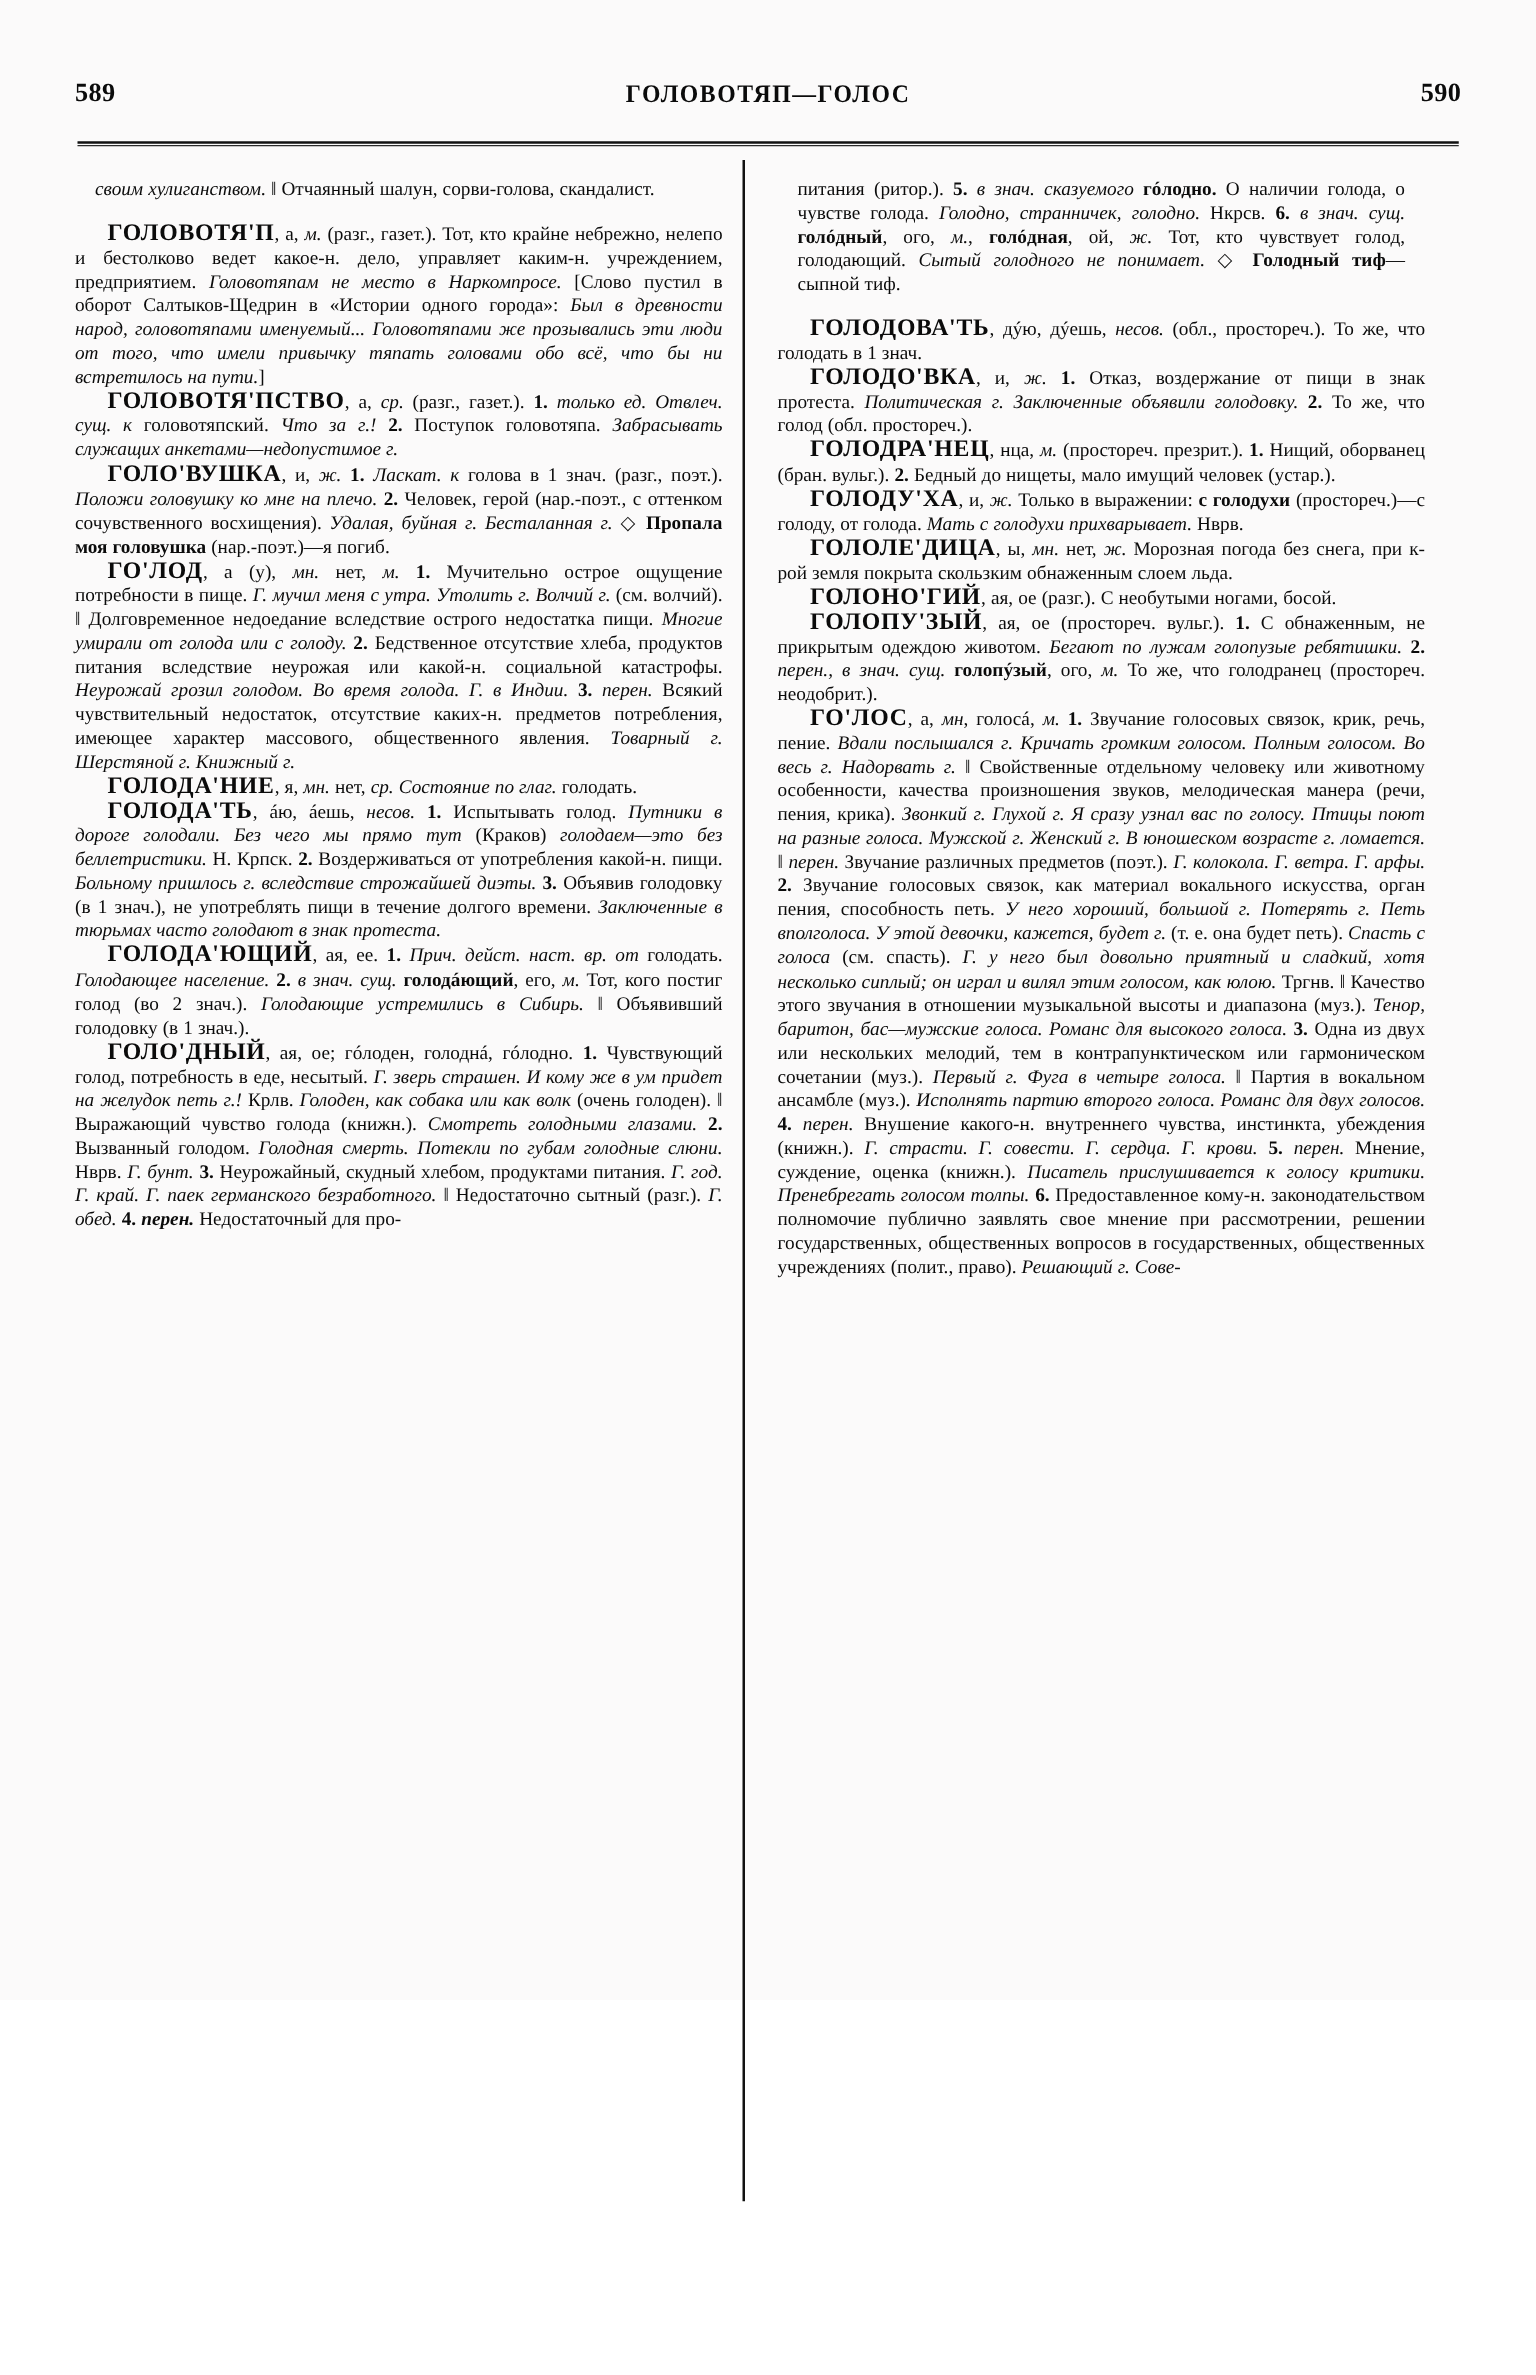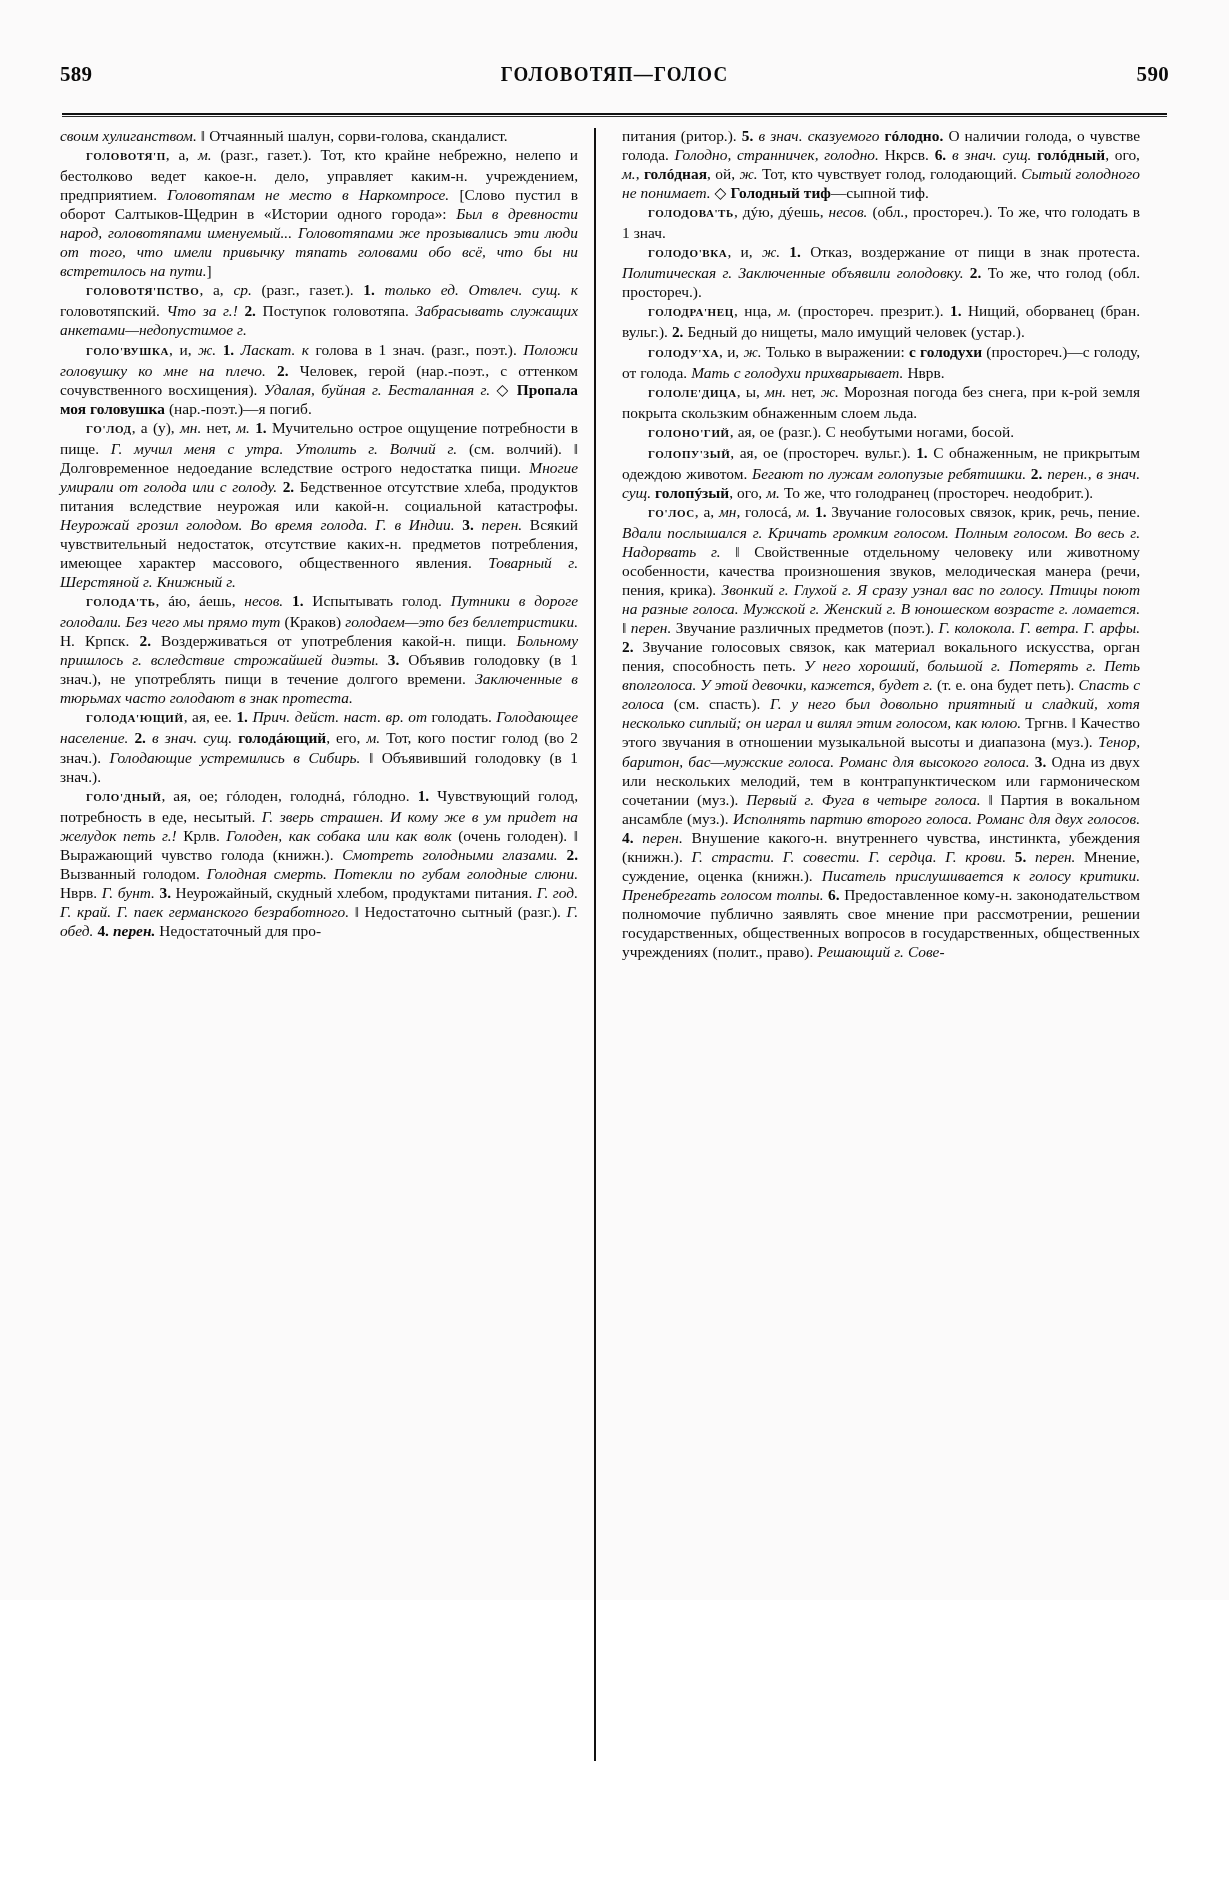--- a/index.html
+++ b/index.html
@@ -83,31 +83,31 @@
   .col-right { padding-left: 26px; }
   .col-divider {
     width: 2px;
     background: #111;
     margin: 2px 0 0 0;
     flex: 0 0 2px;
     align-self: stretch;
     height: 1633px;
   }
   p.para {
-    margin: 0;
+    margin: 16px;
     text-indent: 0;
   }
   p.entry {
     margin: 0;
     text-indent: 26px;
   }
   .hw {
     font-weight: bold;
     letter-spacing: 0.6px;
-    font-size: 11px;
+    font-size: 19px;
   }
   .bold { font-weight: bold; }
   .it { font-style: italic; }
   .bi { font-weight: bold; font-style: italic; }
 </style>
 </head>
 <body>
 
 <div class="page">
 
@@ -119,20 +119,21 @@
 
   <div class="top-rule"></div>
 
   <div class="columns">
     <div class="col col-left" id="col-left">
         <p class="para"><span class="it">своим хулиганством.</span> ‖ Отчаянный шалун, сорви-голова, скандалист.</p>
         <p class="para entry"><span class="hw">ГОЛОВОТЯ'П</span>, а, <span class="it">м.</span> (разг., газет.). Тот, кто крайне небрежно, нелепо и бестолково ведет какое-н. дело, управляет каким-н. учреждением, предприятием. <span class="it">Головотяпам не место в Наркомпросе.</span> [Слово пустил в оборот Салтыков-Щедрин в «Истории одного города»: <span class="it">Был в древности народ, головотяпами именуемый... Головотяпами же прозывались эти люди от того, что имели привычку тяпать головами обо всё, что бы ни встретилось на пути.</span>]</p>
         <p class="para entry"><span class="hw">ГОЛОВОТЯ'ПСТВО</span>, а, <span class="it">ср.</span> (разг., газет.). <span class="bold">1.</span> <span class="it">только ед. Отвлеч. сущ. к</span> головотяпский. <span class="it">Что за г.!</span> <span class="bold">2.</span> Поступок головотяпа. <span class="it">Забрасывать служащих анкетами—недопустимое г.</span></p>
         <p class="para entry"><span class="hw">ГОЛО'ВУШКА</span>, и, <span class="it">ж.</span> <span class="bold">1.</span> <span class="it">Ласкат. к</span> голова в 1 знач. (разг., поэт.). <span class="it">Положи головушку ко мне на плечо.</span> <span class="bold">2.</span> Человек, герой (нар.-поэт., с оттенком сочувственного восхищения). <span class="it">Удалая, буйная г. Бесталанная г.</span> ◇ <span class="bold">Пропала моя головушка</span> (нар.-поэт.)—я погиб.</p>
         <p class="para entry"><span class="hw">ГО'ЛОД</span>, а (у), <span class="it">мн.</span> нет, <span class="it">м.</span> <span class="bold">1.</span> Мучительно острое ощущение потребности в пище. <span class="it">Г. мучил меня с утра. Утолить г. Волчий г.</span> (см. волчий). ‖ Долговременное недоедание вследствие острого недостатка пищи. <span class="it">Многие умирали от голода или с голоду.</span> <span class="bold">2.</span> Бедственное отсутствие хлеба, продуктов питания вследствие неурожая или какой-н. социальной катастрофы. <span class="it">Неурожай грозил голодом. Во время голода. Г. в Индии.</span> <span class="bold">3.</span> <span class="it">перен.</span> Всякий чувствительный недостаток, отсутствие каких-н. предметов потребления, имеющее характер массового, общественного явления. <span class="it">Товарный г. Шерстяной г. Книжный г.</span></p>
+        <p class="para entry"><span class="hw">ГОЛОДА'НИЕ</span>, я, <span class="it">мн.</span> нет, <span class="it">ср. Состояние по глаг.</span> голодать.</p>
         <p class="para entry"><span class="hw">ГОЛОДА'ТЬ</span>, áю, áешь, <span class="it">несов.</span> <span class="bold">1.</span> Испытывать голод. <span class="it">Путники в дороге голодали. Без чего мы прямо тут</span> (Краков) <span class="it">голодаем—это без беллетристики.</span> Н. Крпск. <span class="bold">2.</span> Воздерживаться от употребления какой-н. пищи. <span class="it">Больному пришлось г. вследствие строжайшей диэты.</span> <span class="bold">3.</span> Объявив голодовку (в 1 знач.), не употреблять пищи в течение долгого времени. <span class="it">Заключенные в тюрьмах часто голодают в знак протеста.</span></p>
         <p class="para entry"><span class="hw">ГОЛОДА'ЮЩИЙ</span>, ая, ее. <span class="bold">1.</span> <span class="it">Прич. дейст. наст. вр. от</span> голодать. <span class="it">Голодающее население.</span> <span class="bold">2.</span> <span class="it">в знач. сущ.</span> <span class="bold">голодáющий</span>, его, <span class="it">м.</span> Тот, кого постиг голод (во 2 знач.). <span class="it">Голодающие устремились в Сибирь.</span> ‖ Объявивший голодовку (в 1 знач.).</p>
         <p class="para entry"><span class="hw">ГОЛО'ДНЫЙ</span>, ая, ое; гóлоден, голоднá, гóлодно. <span class="bold">1.</span> Чувствующий голод, потребность в еде, несытый. <span class="it">Г. зверь страшен. И кому же в ум придет на желудок петь г.!</span> Крлв. <span class="it">Голоден, как собака или как волк</span> (очень голоден). ‖ Выражающий чувство голода (книжн.). <span class="it">Смотреть голодными глазами.</span> <span class="bold">2.</span> Вызванный голодом. <span class="it">Голодная смерть. Потекли по губам голодные слюни.</span> Нврв. <span class="it">Г. бунт.</span> <span class="bold">3.</span> Неурожайный, скудный хлебом, продуктами питания. <span class="it">Г. год. Г. край. Г. паек германского безработного.</span> ‖ Недостаточно сытный (разг.). <span class="it">Г. обед.</span> <span class="bold">4.</span> <span class="bi">перен.</span> Недостаточный для про-</p>
       </div>
     <div class="col-divider"></div>
     <div class="col col-right" id="col-right">
         <p class="para">питания (ритор.). <span class="bold">5.</span> <span class="it">в знач. сказуемого</span> <span class="bold">гóлодно.</span> О наличии голода, о чувстве голода. <span class="it">Голодно, странничек, голодно.</span> Нкрсв. <span class="bold">6.</span> <span class="it">в знач. сущ.</span> <span class="bold">голóдный</span>, ого, <span class="it">м.</span>, <span class="bold">голóдная</span>, ой, <span class="it">ж.</span> Тот, кто чувствует голод, голодающий. <span class="it">Сытый голодного не понимает.</span> ◇ <span class="bold">Голодный тиф</span>—сыпной тиф.</p>
         <p class="para entry"><span class="hw">ГОЛОДОВА'ТЬ</span>, дýю, дýешь, <span class="it">несов.</span> (обл., простореч.). То же, что голодать в 1 знач.</p>
         <p class="para entry"><span class="hw">ГОЛОДО'ВКА</span>, и, <span class="it">ж.</span> <span class="bold">1.</span> Отказ, воздержание от пищи в знак протеста. <span class="it">Политическая г. Заключенные объявили голодовку.</span> <span class="bold">2.</span> То же, что голод (обл. простореч.).</p>
         <p class="para entry"><span class="hw">ГОЛОДРА'НЕЦ</span>, нца, <span class="it">м.</span> (простореч. презрит.). <span class="bold">1.</span> Нищий, оборванец (бран. вульг.). <span class="bold">2.</span> Бедный до нищеты, мало имущий человек (устар.).</p>

